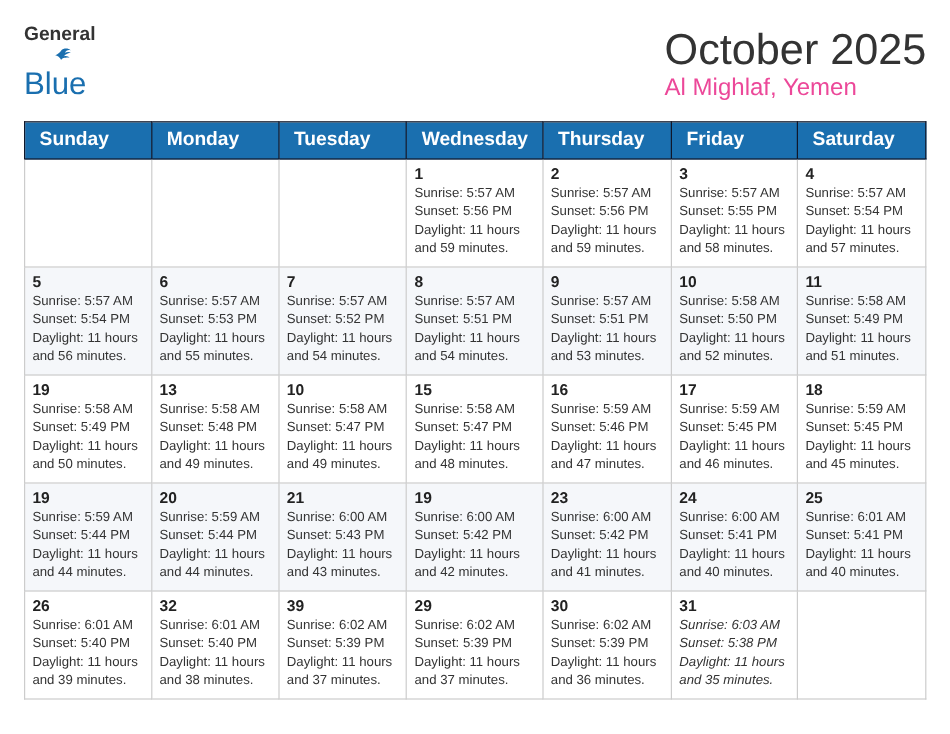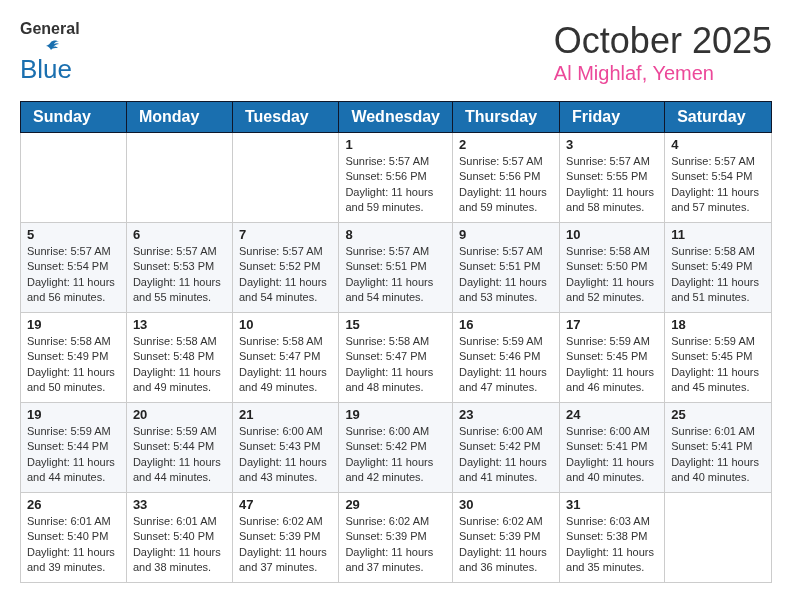--- a/index.html
+++ b/index.html
@@ -280,45 +280,45 @@
         </td>
       </tr>
       <tr>
         <td>
           <div class="day-num">26</div>
           <div class="day-info" style="white-space: pre-line;">Sunrise: 6:01 AM
 Sunset: 5:40 PM
 Daylight: 11 hours and 39 minutes.</div>
         </td>
         <td>
-          <div class="day-num">33</div>
+          <div class="day-num">32</div>
           <div class="day-info" style="white-space: pre-line;">Sunrise: 6:01 AM
 Sunset: 5:40 PM
 Daylight: 11 hours and 38 minutes.</div>
         </td>
         <td>
-          <div class="day-num">47</div>
+          <div class="day-num">39</div>
           <div class="day-info" style="white-space: pre-line;">Sunrise: 6:02 AM
 Sunset: 5:39 PM
 Daylight: 11 hours and 37 minutes.</div>
         </td>
         <td>
           <div class="day-num">29</div>
           <div class="day-info" style="white-space: pre-line;">Sunrise: 6:02 AM
 Sunset: 5:39 PM
 Daylight: 11 hours and 37 minutes.</div>
         </td>
         <td>
           <div class="day-num">30</div>
           <div class="day-info" style="white-space: pre-line;">Sunrise: 6:02 AM
 Sunset: 5:39 PM
 Daylight: 11 hours and 36 minutes.</div>
         </td>
         <td>
           <div class="day-num">31</div>
-          <div class="day-info" style="white-space: pre-line;">Sunrise: 6:03 AM
+          <div class="day-info" style="white-space: pre-line; font-style: italic;">Sunrise: 6:03 AM
 Sunset: 5:38 PM
 Daylight: 11 hours and 35 minutes.</div>
         </td>
         <td class="empty"></td>
       </tr>
     </tbody>
 </table>
 
 </body></html>

